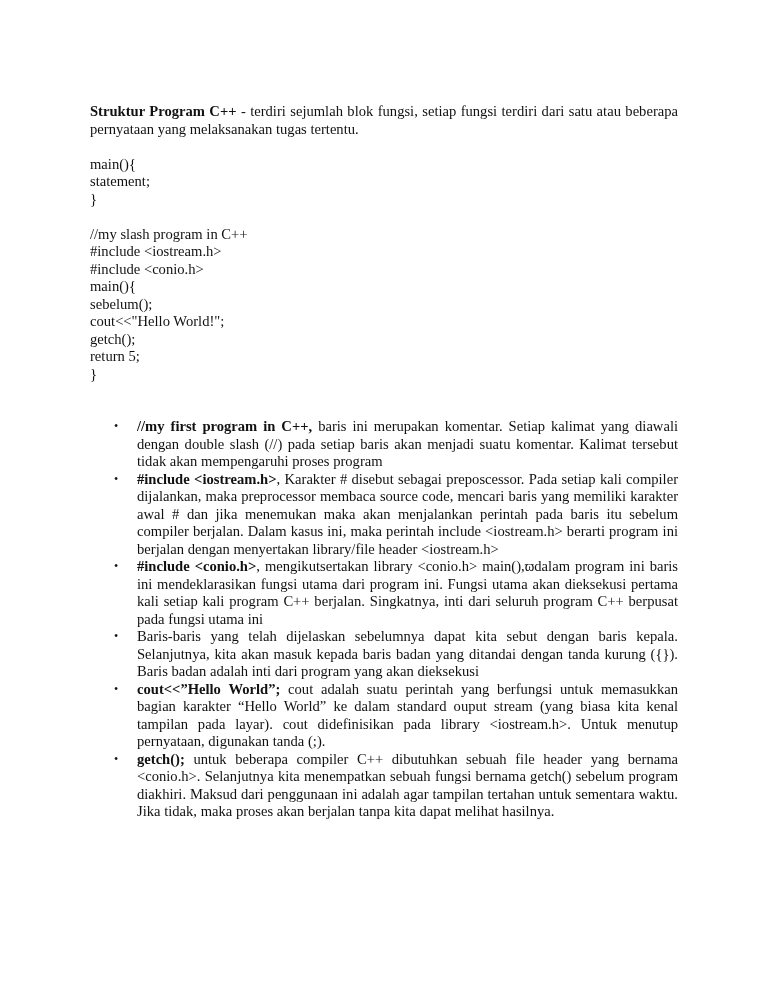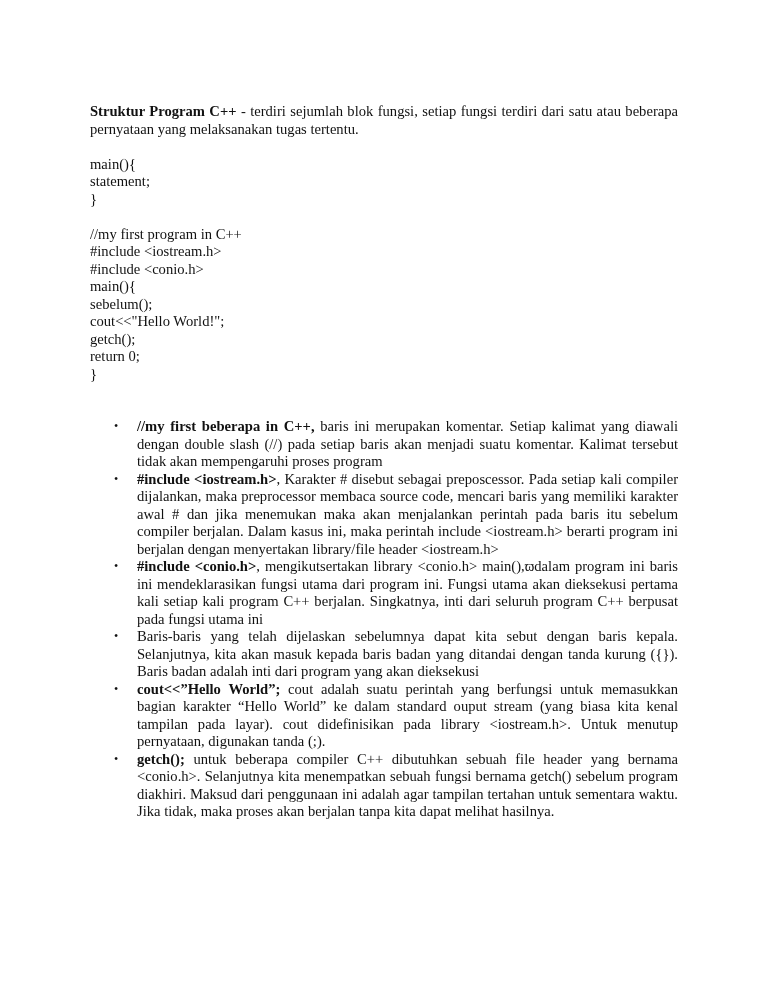--- a/index.html
+++ b/index.html
@@ -22,33 +22,33 @@
 <div class="page">
   <p class="justify"><b>Struktur Program C++</b><span> - terdiri sejumlah blok fungsi, setiap fungsi terdiri dari satu atau beberapa pernyataan yang melaksanakan tugas tertentu.</span></p>
   <div class="gap"></div>
   <div>
     <p>main(){</p>
     <p>statement;</p>
     <p>}</p>
   </div>
   <div class="gap"></div>
   <div>
-    <p>//my first program in C++</p>
+    <p>//my slash program in C++</p>
     <p>#include &lt;iostream.h&gt;</p>
     <p>#include &lt;conio.h&gt;</p>
     <p>main(){</p>
     <p>sebelum();</p>
     <p>cout&lt;&lt;"Hello World!";</p>
     <p>getch();</p>
-    <p>return 0;</p>
+    <p>return 5;</p>
     <p>}</p>
   </div>
   <div class="gap"></div>
   <div class="gap"></div>
   <ul class="bullets">
-    <li><span class="bullet">•</span><b>//my first beberapa in C++,</b><span> baris ini merupakan komentar. Setiap kalimat yang diawali dengan double slash (//) pada setiap baris akan menjadi suatu komentar. Kalimat tersebut tidak akan mempengaruhi proses program</span></li>
+    <li><span class="bullet">•</span><b>//my first program in C++,</b><span> baris ini merupakan komentar. Setiap kalimat yang diawali dengan double slash (//) pada setiap baris akan menjadi suatu komentar. Kalimat tersebut tidak akan mempengaruhi proses program</span></li>
     <li><span class="bullet">•</span><b>#include &lt;iostream.h&gt;</b><span>, Karakter # disebut sebagai preposcessor. Pada setiap kali compiler dijalankan, maka preprocessor membaca source code, mencari baris yang memiliki karakter awal # dan jika menemukan maka akan menjalankan perintah pada baris itu sebelum compiler berjalan. Dalam kasus ini, maka perintah include &lt;iostream.h&gt; berarti program ini berjalan dengan menyertakan library/file header &lt;iostream.h&gt;</span></li>
     <li><span class="bullet">•</span><b>#include &lt;conio.h&gt;</b><span>, mengikutsertakan library &lt;conio.h&gt;  main(),ϖdalam program ini baris ini mendeklarasikan fungsi utama dari program ini. Fungsi utama akan dieksekusi pertama kali setiap kali program C++ berjalan. Singkatnya, inti dari seluruh program C++ berpusat pada fungsi utama ini</span></li>
     <li><span class="bullet">•</span><b></b><span>Baris-baris yang telah dijelaskan sebelumnya dapat kita sebut dengan baris kepala. Selanjutnya, kita akan masuk kepada baris badan yang ditandai dengan tanda kurung ({}). Baris badan adalah inti dari program yang akan dieksekusi</span></li>
     <li><span class="bullet">•</span><b>cout&lt;&lt;”Hello World”;</b><span> cout adalah suatu perintah yang berfungsi untuk memasukkan bagian karakter “Hello World” ke dalam standard ouput stream (yang biasa kita kenal tampilan pada layar). cout didefinisikan pada library &lt;iostream.h&gt;. Untuk menutup pernyataan, digunakan tanda (;).</span></li>
     <li><span class="bullet">•</span><b>getch();</b><span> untuk beberapa compiler C++ dibutuhkan sebuah file header yang bernama &lt;conio.h&gt;. Selanjutnya kita menempatkan sebuah fungsi bernama getch() sebelum program diakhiri. Maksud dari penggunaan ini adalah agar tampilan tertahan untuk sementara waktu. Jika tidak, maka proses akan berjalan tanpa kita dapat melihat hasilnya.</span></li>
   </ul>
 </div>
 
 </body></html>

